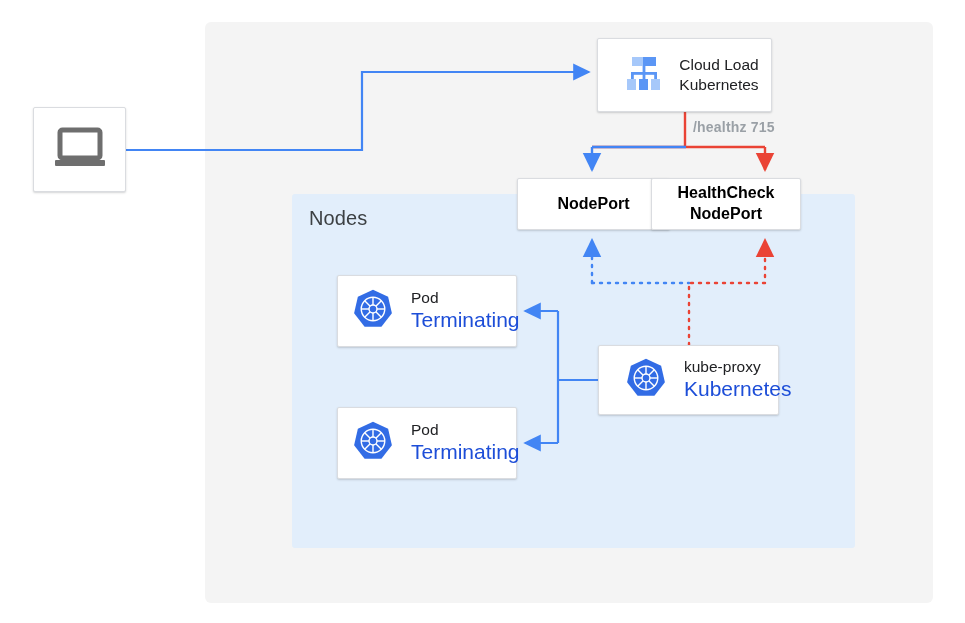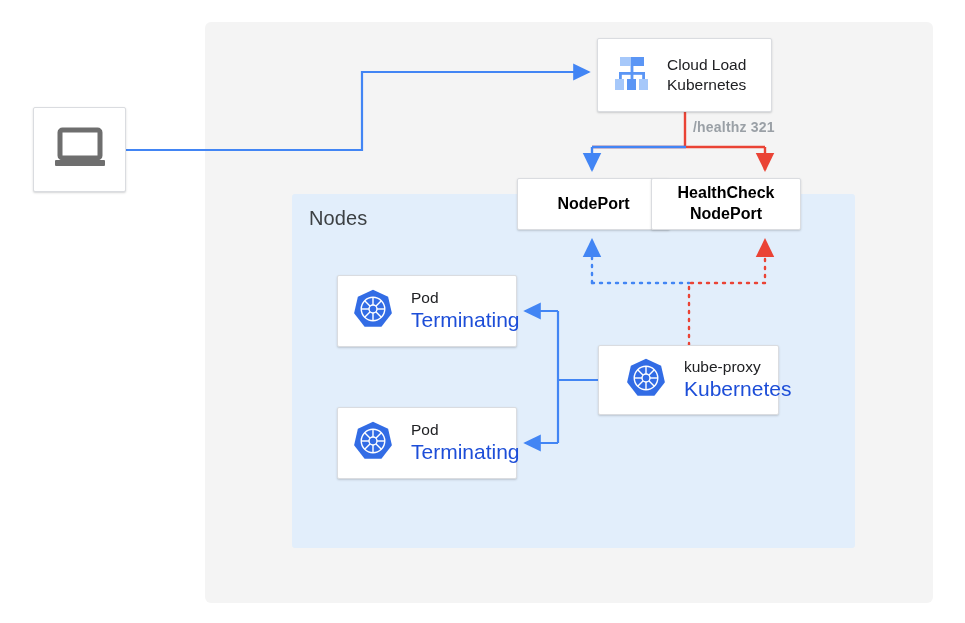--- a/index.html
+++ b/index.html
@@ -61,21 +61,21 @@
     font-size: 16px;
     font-weight: bold;
     color: #000000;
     text-align: center;
     line-height: 1.3;
   }
   .card-text { display: flex; flex-direction: column; }
 
   
   #laptop-box   { left: 33px;  top: 107px; width: 93px;  height: 85px; justify-content: center; }
-  #lb-box       { left: 597px; top: 38px;  width: 175px; height: 74px; padding-left: 13px; gap: 14px; }
+  #lb-box       { left: 597px; top: 38px;  width: 175px; height: 74px; padding-left: 13px; gap: 14px; justify-content: center; }
   #nodeport-box { left: 517px; top: 178px; width: 153px; height: 52px; }
   #hcnodeport-box { left: 651px; top: 178px; width: 150px; height: 52px; }
   #pod1-box     { left: 337px; top: 275px; width: 180px; height: 72px; padding-left: 14px; gap: 17px; }
   #pod2-box     { left: 337px; top: 407px; width: 180px; height: 72px; padding-left: 14px; gap: 17px; }
   #kubeproxy-box{ left: 598px; top: 345px; width: 181px; height: 70px; padding-left: 26px; gap: 17px; }
 
   
   svg.layer { position: absolute; left: 0; top: 0; width: 965px; height: 623px; pointer-events: none; }
 
   .healthz-label {
@@ -134,21 +134,21 @@
     </g>
 
     <g>
       <path d="M598,380 L558,380" fill="none" stroke="#4285f4" stroke-width="2.2"></path>
       <path d="M558,311 L558,443" fill="none" stroke="#4285f4" stroke-width="2.2"></path>
       <path d="M558,311 L525,311" fill="none" stroke="#4285f4" stroke-width="2.2" marker-end="url(#arrow-blue)"></path>
       <path d="M558,443 L525,443" fill="none" stroke="#4285f4" stroke-width="2.2" marker-end="url(#arrow-blue)"></path>
     </g>
   </svg>
 
-  <div class="healthz-label">/healthz 321</div>
+  <div class="healthz-label">/healthz 715</div>
 
   <div class="card" id="laptop-box">
     <span>
       <svg width="54" height="42" viewBox="0 0 54 42">
         <rect x="7" y="3" width="40" height="28" rx="2.5" fill="none" stroke="#6e6e6e" stroke-width="5"></rect>
         <rect x="2" y="33" width="50" height="6" rx="1" fill="#6e6e6e"></rect>
       </svg>
     </span>
   </div>
 

